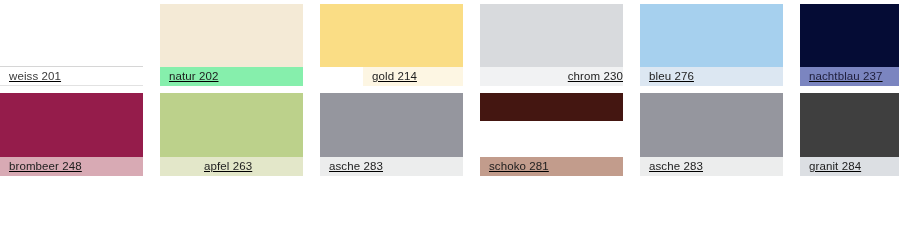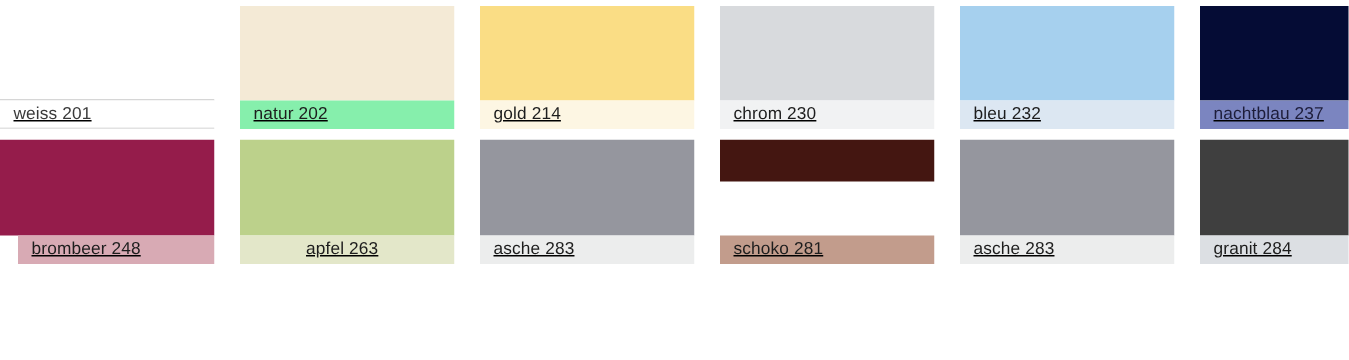--- a/index.html
+++ b/index.html
@@ -72,37 +72,37 @@
     <div class="swatch-tile is-white">
       <div class="swatch-color" style="background: rgb(255, 255, 255);"></div>
       <div class="swatch-label" style="background: rgb(255, 255, 255); color: rgb(58, 58, 58);">weiss 201</div>
     </div>
     <div class="swatch-tile">
       <div class="swatch-color" style="background: rgb(244, 234, 214);"></div>
       <div class="swatch-label" style="background: #86efac; color: rgb(29, 29, 29);">natur 202</div>
     </div>
     <div class="swatch-tile">
       <div class="swatch-color" style="background: rgb(250, 221, 133);"></div>
-      <div class="swatch-label" style="background: rgb(253, 246, 227); color: rgb(29, 29, 29);">gold 214</div>
+      <div class="swatch-label" style="background: rgb(253, 246, 227); color: rgb(29, 29, 29); margin-left: 43px;">gold 214</div>
     </div>
     <div class="swatch-tile">
       <div class="swatch-color" style="background: rgb(216, 218, 221);"></div>
-      <div class="swatch-label" style="background: rgb(241, 242, 243); color: rgb(29, 29, 29);">chrom 230</div>
+      <div class="swatch-label" style="background: rgb(241, 242, 243); color: rgb(29, 29, 29); text-align: right;">chrom 230</div>
     </div>
     <div class="swatch-tile">
       <div class="swatch-color" style="background: rgb(166, 208, 238);"></div>
-      <div class="swatch-label" style="background: rgb(220, 231, 242); color: rgb(29, 29, 29);">bleu 232</div>
+      <div class="swatch-label" style="background: rgb(220, 231, 242); color: rgb(29, 29, 29);">bleu 276</div>
     </div>
     <div class="swatch-tile">
       <div class="swatch-color" style="background: rgb(5, 12, 53);"></div>
       <div class="swatch-label" style="background: rgb(123, 133, 192); color: rgb(29, 29, 58);">nachtblau 237</div>
     </div>
     <div class="swatch-tile">
       <div class="swatch-color" style="background: rgb(149, 28, 75);"></div>
-      <div class="swatch-label" style="background: rgb(216, 170, 180); color: rgb(29, 29, 29); margin-left: 12px;">brombeer 248</div>
+      <div class="swatch-label" style="background: rgb(216, 170, 180); color: rgb(29, 29, 29);">brombeer 248</div>
     </div>
     <div class="swatch-tile">
       <div class="swatch-color" style="background: rgb(188, 209, 139);"></div>
       <div class="swatch-label" style="background: rgb(227, 231, 201); color: rgb(29, 29, 29); padding-left: 44px;">apfel 263</div>
     </div>
     <div class="swatch-tile">
       <div class="swatch-color" style="background: rgb(149, 150, 158);"></div>
       <div class="swatch-label" style="background: rgb(236, 237, 237); color: rgb(29, 29, 29);">asche 283</div>
     </div>
     <div class="swatch-tile">

